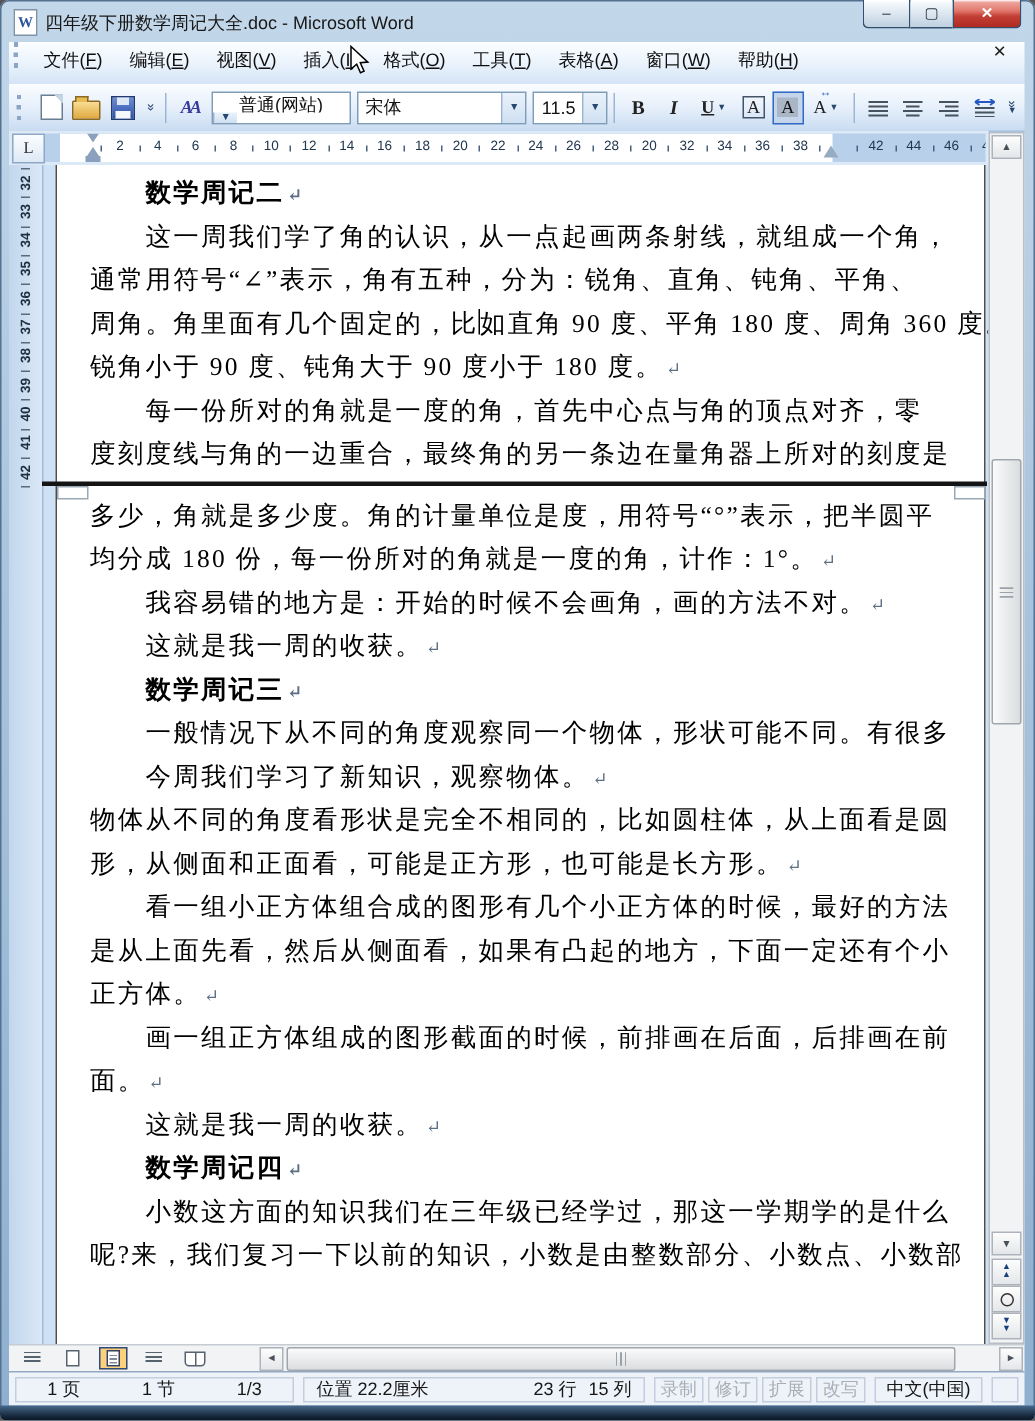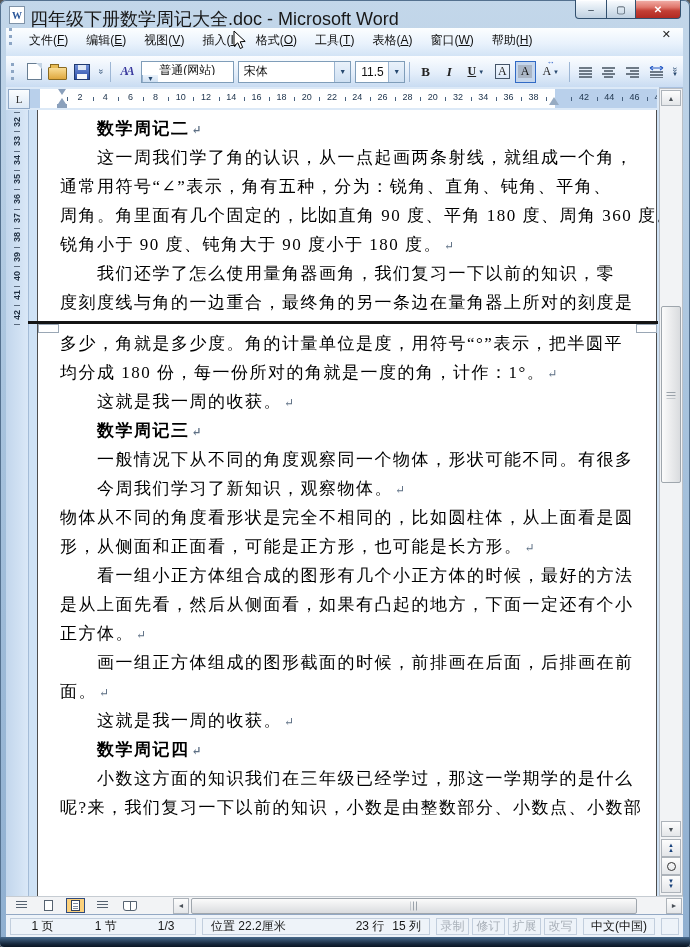--- a/index.html
+++ b/index.html
@@ -3,21 +3,21 @@
 <meta charset="utf-8">
 <style>
   html,body{margin:0;padding:0;background:#555;}
   .window{position:relative;width:690px;height:947px;overflow:hidden;border-radius:6px 6px 4px 4px;
     background:linear-gradient(180deg,#c3d7ea 0%,#a9c4de 40%,#8fafd0 100%);
     box-shadow:inset 0 0 0 1px #54718f;font-family:"Liberation Sans",sans-serif;}
   
   .titlebar{position:absolute;left:0;top:0;right:0;height:28px;}
   .appicon{position:absolute;left:9px;top:6px;width:14px;height:16px;background:#fff;border:1px solid #7f93a8;
     font:bold 10px "Liberation Serif",serif;color:#2b579a;display:flex;align-items:center;justify-content:center;}
-  .wtitle{position:absolute;left:30px;top:7px;font-size:18px;color:#181818;white-space:nowrap;}
+  .wtitle{position:absolute;left:30px;top:7px;font-size:12px;color:#181818;white-space:nowrap;}
   .winbtns{position:absolute;top:0;right:9px;display:flex;}
   .wbtn{height:18px;border:1px solid #32506e;border-top:none;display:flex;align-items:center;justify-content:center;
     font-size:10px;color:#2a3745;background:linear-gradient(#fbfdff,#dfe9f2 45%,#bfd0e0);box-shadow:inset 0 1px 0 rgba(255,255,255,.7);}
   .wbtn.min{width:30px;border-radius:0 0 0 4px;}
   .wbtn.max{width:28px;border-left:none;border-right:none;}
   .wbtn.close{width:44px;border-radius:0 0 4px 0;color:#fff;font-weight:bold;
     background:linear-gradient(#f2b1ab,#e0776c 40%,#c33f35 60%,#b02a22);}
   
   .menubar{position:absolute;left:6px;right:7px;top:28px;height:28px;display:flex;align-items:flex-start;
     background:linear-gradient(#fcfeff,#e9f2fc 55%,#d3e4f6);border-bottom:1px solid #b7cce5;}
@@ -367,29 +367,30 @@
         <b class="vnum" style="top: 196.5px;">42</b>
         <i class="vtick" style="top: 214.3px;"></i>
       </div>
     <div class="page">
       <div class="doctext" id="doctext">
           <div class="line ind bold">数学周记二<span class="pmark">↵</span></div>
           <div class="line ind">这一周我们学了角的认识，从一点起画两条射线，就组成一个角，</div>
           <div class="line">通常用符号“∠”表示，角有五种，分为：锐角、直角、钝角、平角、</div>
           <div class="line">周角。角里面有几个固定的，比<span class="caret"></span>如直角 90 度、平角 180 度、周角 360 度。</div>
           <div class="line">锐角小于 90 度、钝角大于 90 度小于 180 度。<span class="pmark">↵</span></div>
-          <div class="line ind">我们还学了怎么使用量角器画角，我们复习一下以前的知识，零</div>
+          <div class="line ind">每一份所对的角就是一度的角，首先中心点与角的顶点对齐，零</div>
           <div class="line">度刻度线与角的一边重合，最终角的另一条边在量角器上所对的刻度是</div>
           <div class="pagebreak">
             <div class="pbline"></div>
             <div class="pb-corner l"></div>
             <div class="pb-corner r"></div>
           </div>
           <div class="line">多少，角就是多少度。角的计量单位是度，用符号“°”表示，把半圆平</div>
           <div class="line">均分成 180 份，每一份所对的角就是一度的角，计作：1°。<span class="pmark">↵</span></div>
+          <div class="line ind">我容易错的地方是：开始的时候不会画角，画的方法不对。<span class="pmark">↵</span></div>
           <div class="line ind">这就是我一周的收获。<span class="pmark">↵</span></div>
           <div class="line ind bold">数学周记三<span class="pmark">↵</span></div>
           <div class="line ind">一般情况下从不同的角度观察同一个物体，形状可能不同。有很多</div>
           <div class="line ind">今周我们学习了新知识，观察物体。<span class="pmark">↵</span></div>
           <div class="line">物体从不同的角度看形状是完全不相同的，比如圆柱体，从上面看是圆</div>
           <div class="line">形，从侧面和正面看，可能是正方形，也可能是长方形。<span class="pmark">↵</span></div>
           <div class="line ind">看一组小正方体组合成的图形有几个小正方体的时候，最好的方法</div>
           <div class="line">是从上面先看，然后从侧面看，如果有凸起的地方，下面一定还有个小</div>
           <div class="line">正方体。<span class="pmark">↵</span></div>
           <div class="line ind">画一组正方体组成的图形截面的时候，前排画在后面，后排画在前</div>

